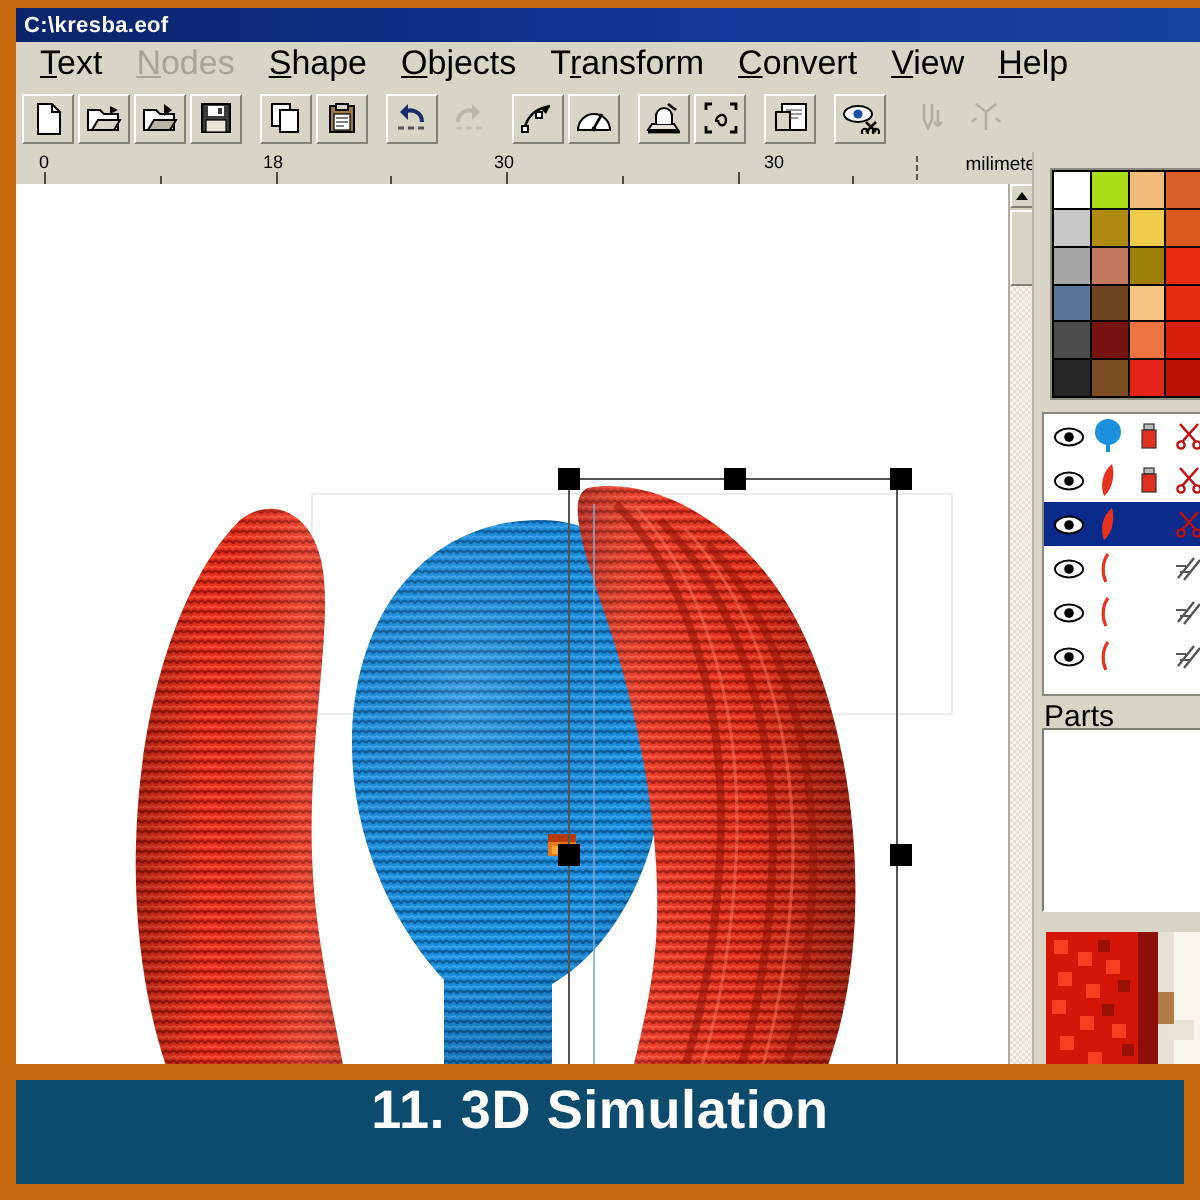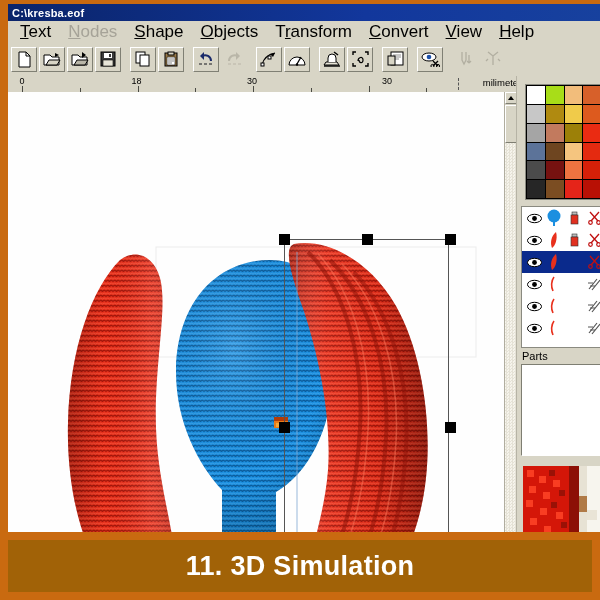--- a/index.html
+++ b/index.html
@@ -137,38 +137,38 @@
     background:#ffffff;border:1px solid #8a8a80;overflow:hidden;
   }
   .lrow{
     height:22px;display:flex;align-items:center;padding-left:2px;
     box-sizing:border-box;
   }
   .lrow.sel{background:#0a2a8c;}
   .lcell{width:20px;height:20px;display:flex;align-items:center;justify-content:center;flex:none;}
 
   .partslabel{
-    position:absolute;left:5px;top:274px;font-size:11px;color:#000;
+    position:absolute;left:5px;top:274px;font-size:15px;color:#000;
   }
   .partsbox{
     position:absolute;left:4px;top:288px;width:88px;height:92px;
     background:#fff;
     border-top:1px solid #7e7e72;border-left:1px solid #7e7e72;
     border-right:1px solid #fff;border-bottom:1px solid #fff;
     box-sizing:border-box;
   }
   .preview{
     position:absolute;left:6px;top:390px;width:86px;height:70px;
     overflow:hidden;background:#f2efe4;
   }
 
   
   .caption{
     position:absolute;left:8px;top:540px;width:584px;height:52px;
-    background:#a16207;display:flex;align-items:center;justify-content:center;
+    background:#0c4a6e;display:flex;justify-content:center;
   }
   .captiontext{
     color:#ffffff;font-size:27px;font-weight:bold;letter-spacing:.3px;
     font-family:"Liberation Sans",sans-serif;
   }
 </style>
 </head>
 <body>
 
 <div id="root">

